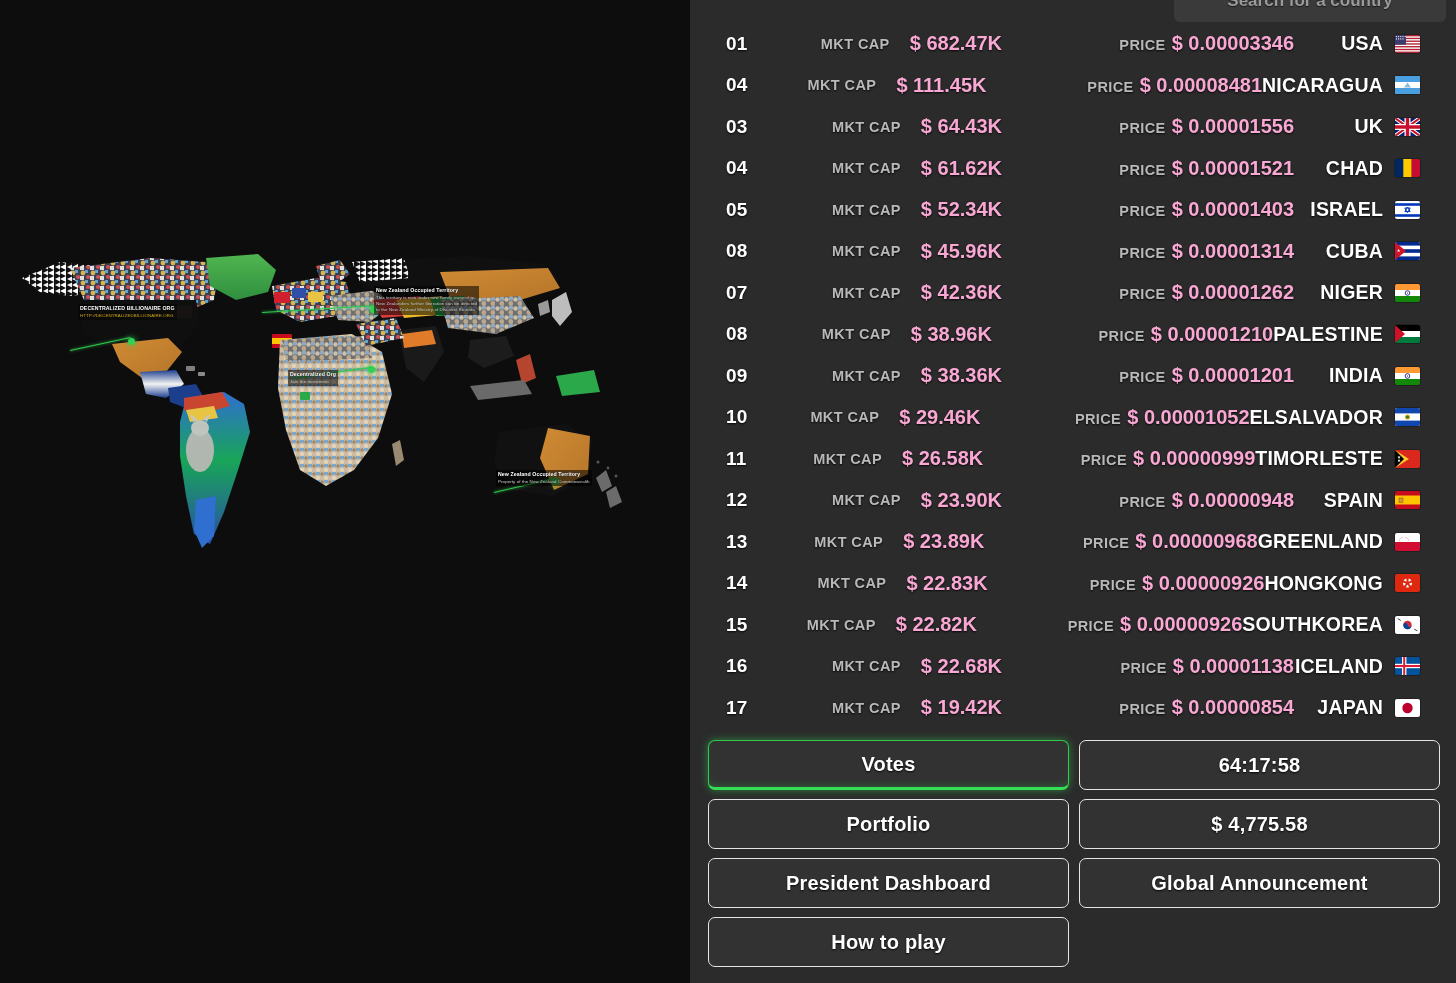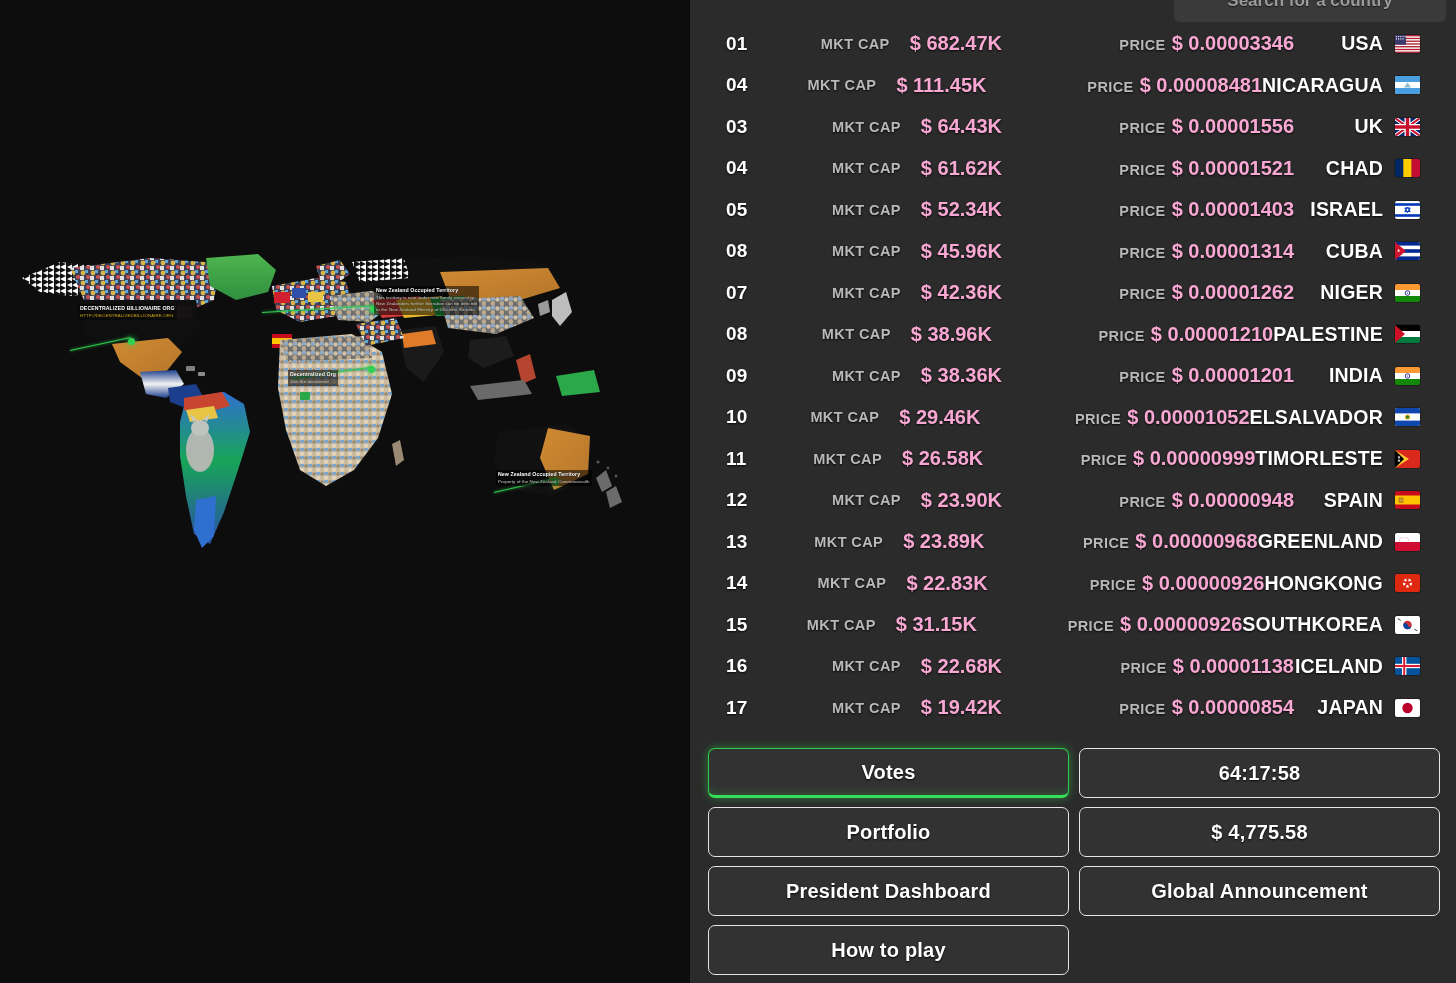--- a/index.html
+++ b/index.html
@@ -118,21 +118,21 @@
     overflow:hidden;
     box-shadow:0 0 0 .5px rgba(0,0,0,.5);
     position:relative;
   }
   .flag svg { display:block; width:25px; height:18px; }
 
   
   #btn-grid {
     position:absolute;
     left:708px - 690px;
-    left:18px; bottom:8px;
+    left:18px; bottom:16px;
     width:732px;
     display:grid;
     grid-template-columns:1fr 1fr;
     gap:9px 10px;
     padding-bottom:0;
   }
   .gbtn {
     height:50px;
     background:#323232;
     border:1px solid #e5e5e5;
@@ -685,21 +685,21 @@
                 <ellipse cx="12.5" cy="5.2" rx="1.1" ry="2.6" fill="#de2910" transform="rotate(216 12.5 9)"></ellipse>
                 <ellipse cx="12.5" cy="5.2" rx="1.1" ry="2.6" fill="#de2910" transform="rotate(288 12.5 9)"></ellipse>
               </svg>
             </span>
      </span>
         </div>
         <div class="rank-row">
           <span class="rk-num">15</span>
      <span class="cell-mkt">
        <span class="lbl">MKT CAP</span>
-       <span class="val">$ 31.15K</span>
+       <span class="val">$ 22.82K</span>
      </span>
      <span class="cell-price">
        <span class="lbl">PRICE</span>
        <span class="val">$ 0.00000926</span>
      </span>
      <span class="cell-country">
        <span class="country-name">SOUTHKOREA</span>
        <span class="flag">
               <svg viewBox="0 0 25 18" preserveAspectRatio="none">
                 <rect width="25" height="18" fill="#fff"></rect>

